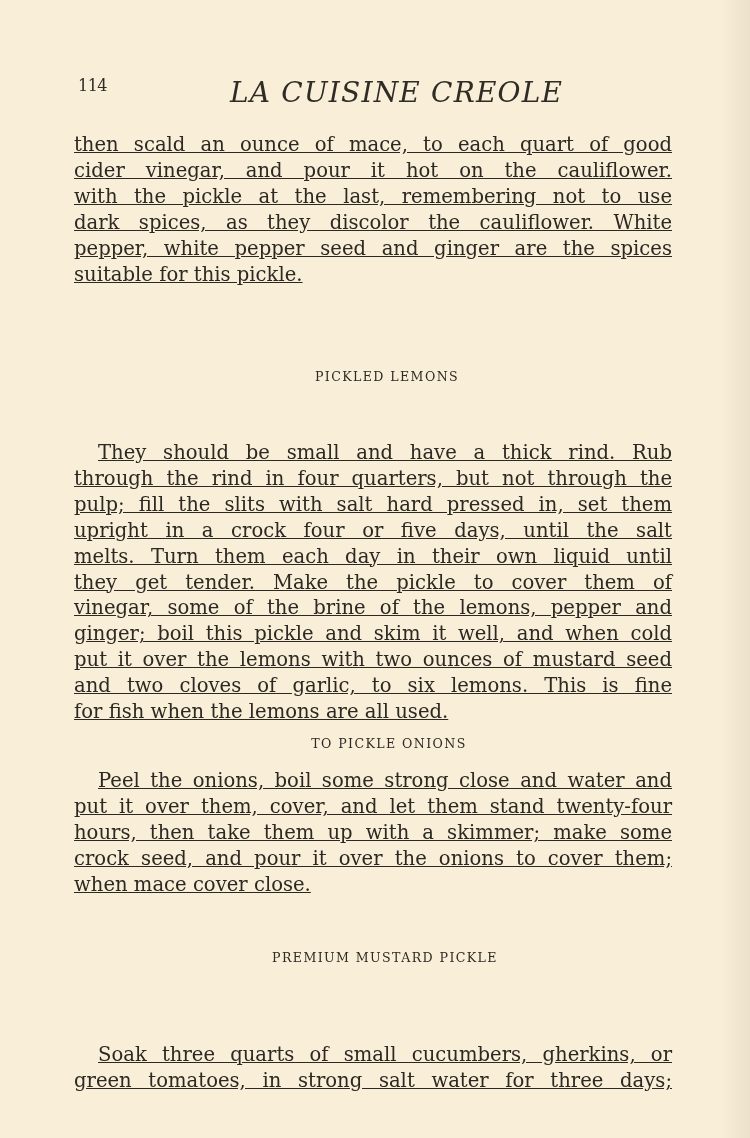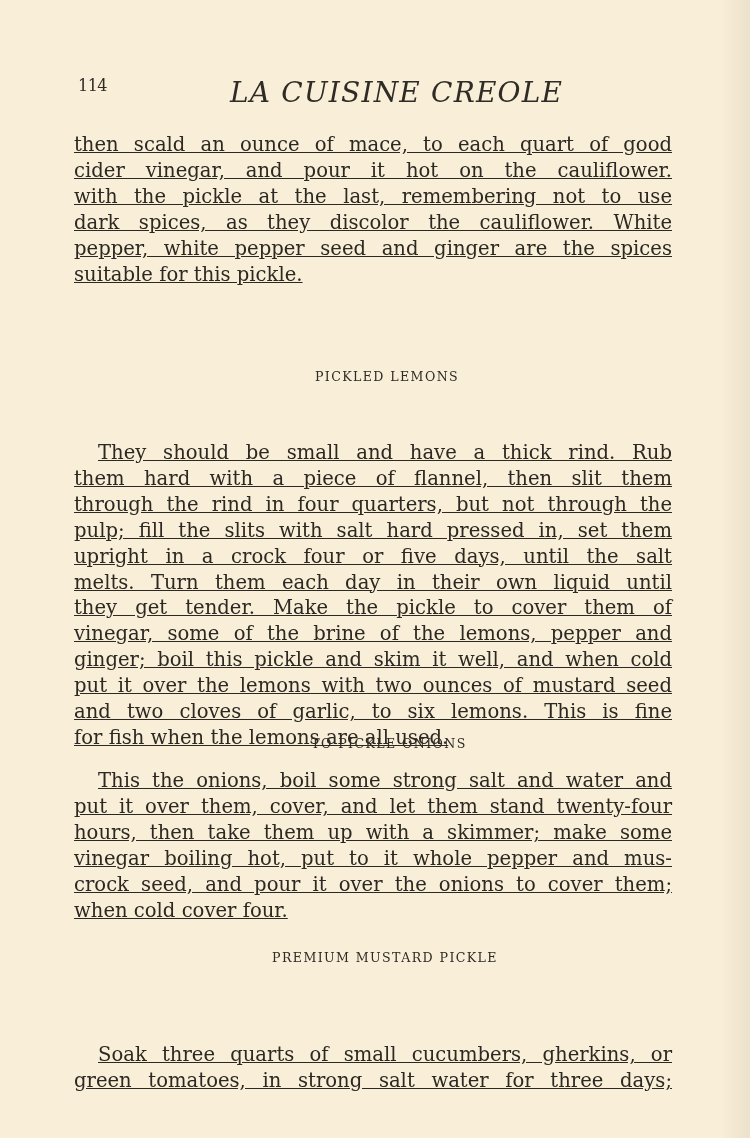--- a/index.html
+++ b/index.html
@@ -100,41 +100,39 @@
     <span class="line">cider vinegar, and pour it hot on the cauliflower.</span>
     <span class="line">with the pickle at the last, remembering not to use</span>
     <span class="line">dark spices, as they discolor the cauliflower. White</span>
     <span class="line">pepper, white pepper seed and ginger are the spices</span>
     <span class="line last">suitable for this pickle.</span>
   </div>
 
   <div class="section-heading h1">PICKLED LEMONS</div>
   <div class="body-text block2">
     <span class="line indent">They should be small and have a thick rind. Rub</span>
-    <span class="line">them hard with a piece of flannel, then slit them</span>
     <span class="line">through the rind in four quarters, but not through the</span>
     <span class="line">pulp; fill the slits with salt hard pressed in, set them</span>
     <span class="line">upright in a crock four or five days, until the salt</span>
     <span class="line">melts. Turn them each day in their own liquid until</span>
     <span class="line">they get tender. Make the pickle to cover them of</span>
     <span class="line">vinegar, some of the brine of the lemons, pepper and</span>
     <span class="line">ginger; boil this pickle and skim it well, and when cold</span>
     <span class="line">put it over the lemons with two ounces of mustard seed</span>
     <span class="line">and two cloves of garlic, to six lemons. This is fine</span>
     <span class="line last">for fish when the lemons are all used.</span>
   </div>
 
   <div class="section-heading h2">TO PICKLE ONIONS</div>
   <div class="body-text block3">
-    <span class="line indent">This the onions, boil some strong salt and water and</span>
+    <span class="line indent">Peel the onions, boil some strong close and water and</span>
     <span class="line">put it over them, cover, and let them stand twenty-four</span>
     <span class="line">hours, then take them up with a skimmer; make some</span>
-    <span class="line">vinegar boiling hot, put to it whole pepper and mus-</span>
     <span class="line">crock seed, and pour it over the onions to cover them;</span>
-    <span class="line last">when cold cover four.</span>
+    <span class="line last">when mace cover close.</span>
   </div>
 
   <div class="section-heading h3">PREMIUM MUSTARD PICKLE</div>
   <div class="body-text block4">
     <span class="line indent">Soak three quarts of small cucumbers, gherkins, or</span>
     <span class="line">green tomatoes, in strong salt water for three days;</span>
   </div>
 
 </div>
 

